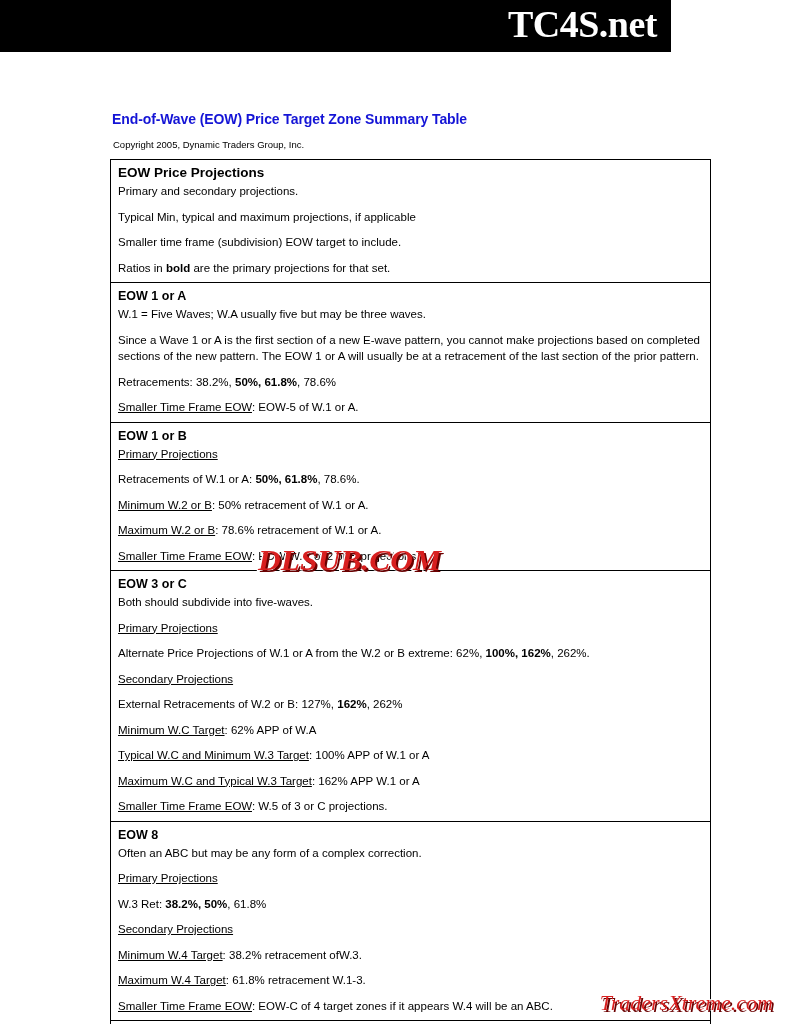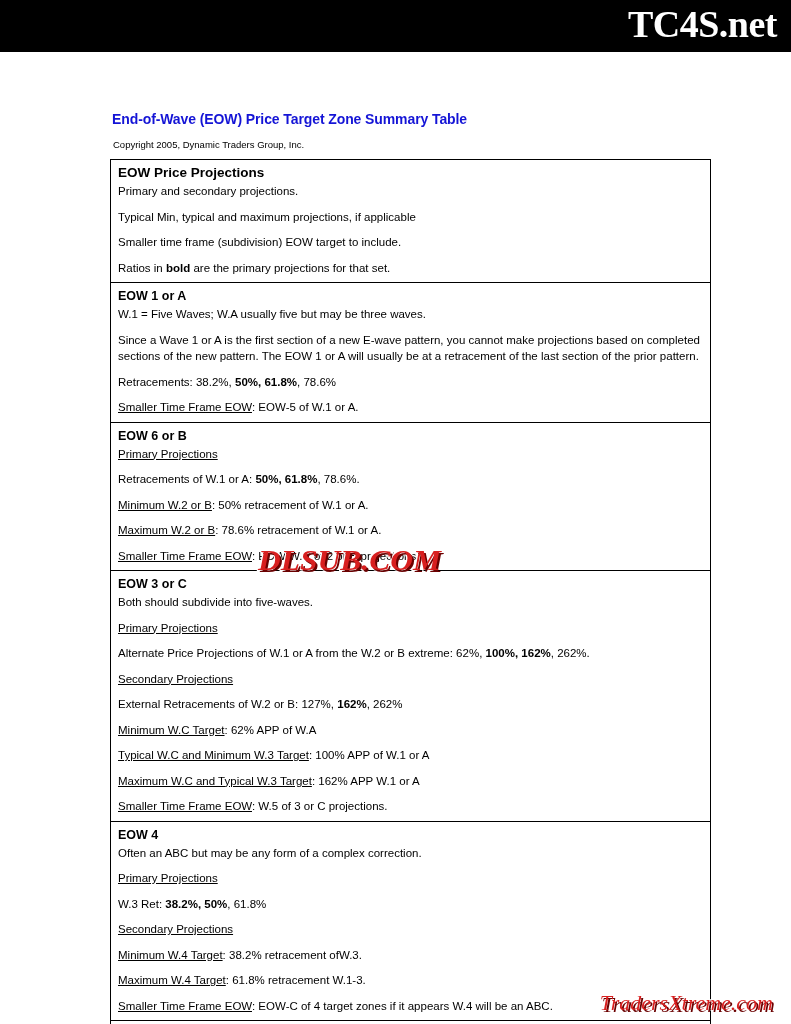--- a/index.html
+++ b/index.html
@@ -14,21 +14,21 @@
     font-family: "Liberation Sans", sans-serif;
     color: #000000;
     overflow: hidden;
   }
 
   
   .top-banner {
     position: absolute;
     left: 0;
     top: 0;
-    width: 791px;
+    width: 671px;
     height: 52px;
     background: #000000;
   }
   .top-banner-text {
     position: absolute;
     right: 14px;
     top: 2px;
     font-family: "Liberation Serif", serif;
     font-weight: bold;
     font-size: 38px;
@@ -164,21 +164,21 @@
 
     <div class="row">
       <p class="row-head">EOW 1 or A</p>
       <p class="line">W.1 = Five Waves; W.A usually five but may be three waves.</p>
       <p class="line">Since a Wave 1 or A is the first section of a new E-wave pattern, you cannot make projections based on completed sections of the new pattern. The EOW 1 or A will usually be at a retracement of the last section of the prior pattern.</p>
       <p class="line"><span>Retracements: 38.2%, </span><b>50%, 61.8%</b><span>, 78.6%</span></p>
       <p class="line"><span class="u">Smaller Time Frame EOW</span><span>: EOW-5 of W.1 or A.</span></p>
     </div>
 
     <div class="row">
-      <p class="row-head">EOW 6 or B</p>
+      <p class="row-head">EOW 1 or B</p>
       <p class="line u">Primary Projections</p>
       <p class="line"><span>Retracements of W.1 or A: </span><b>50%, 61.8%</b><span>, 78.6%.</span></p>
       <p class="line"><span class="u">Minimum W.2 or B</span><span>: 50% retracement of W.1 or A.</span></p>
       <p class="line"><span class="u">Maximum W.2 or B</span><span>: 78.6% retracement of W.1 or A.</span></p>
       <p class="line"><span class="u">Smaller Time Frame EOW</span><span>: EOW W.C of 2 or B projections.</span></p>
     </div>
 
     <div class="row">
       <p class="row-head">EOW 3 or C</p>
       <p class="line">Both should subdivide into five-waves.</p>
@@ -186,21 +186,21 @@
       <p class="line"><span>Alternate Price Projections of W.1 or A from the W.2 or B extreme: 62%, </span><b>100%, 162%</b><span>, 262%.</span></p>
       <p class="line u">Secondary Projections</p>
       <p class="line"><span>External Retracements of W.2 or B: 127%, </span><b>162%</b><span>, 262%</span></p>
       <p class="line"><span class="u">Minimum W.C Target</span><span>: 62% APP of W.A</span></p>
       <p class="line"><span class="u">Typical W.C and Minimum W.3 Target</span><span>: 100% APP of W.1 or A</span></p>
       <p class="line"><span class="u">Maximum W.C and Typical W.3 Target</span><span>: 162% APP W.1 or A</span></p>
       <p class="line"><span class="u">Smaller Time Frame EOW</span><span>: W.5 of 3 or C projections.</span></p>
     </div>
 
     <div class="row">
-      <p class="row-head">EOW 4</p>
+      <p class="row-head">EOW 8</p>
       <p class="line">Often an ABC but may be any form of a complex correction.</p>
       <p class="line u">Primary Projections</p>
       <p class="line"><span>W.3 Ret: </span><b>38.2%, 50%</b><span>, 61.8%</span></p>
       <p class="line u">Secondary Projections</p>
       <p class="line"><span class="u">Minimum W.4 Target</span><span>: 38.2% retracement ofW.3.</span></p>
       <p class="line"><span class="u">Maximum W.4 Target</span><span>: 61.8% retracement W.1-3.</span></p>
       <p class="line"><span class="u">Smaller Time Frame EOW</span><span>: EOW-C of 4 target zones if it appears W.4 will be an ABC.</span></p>
     </div>
 
     <div class="row">

